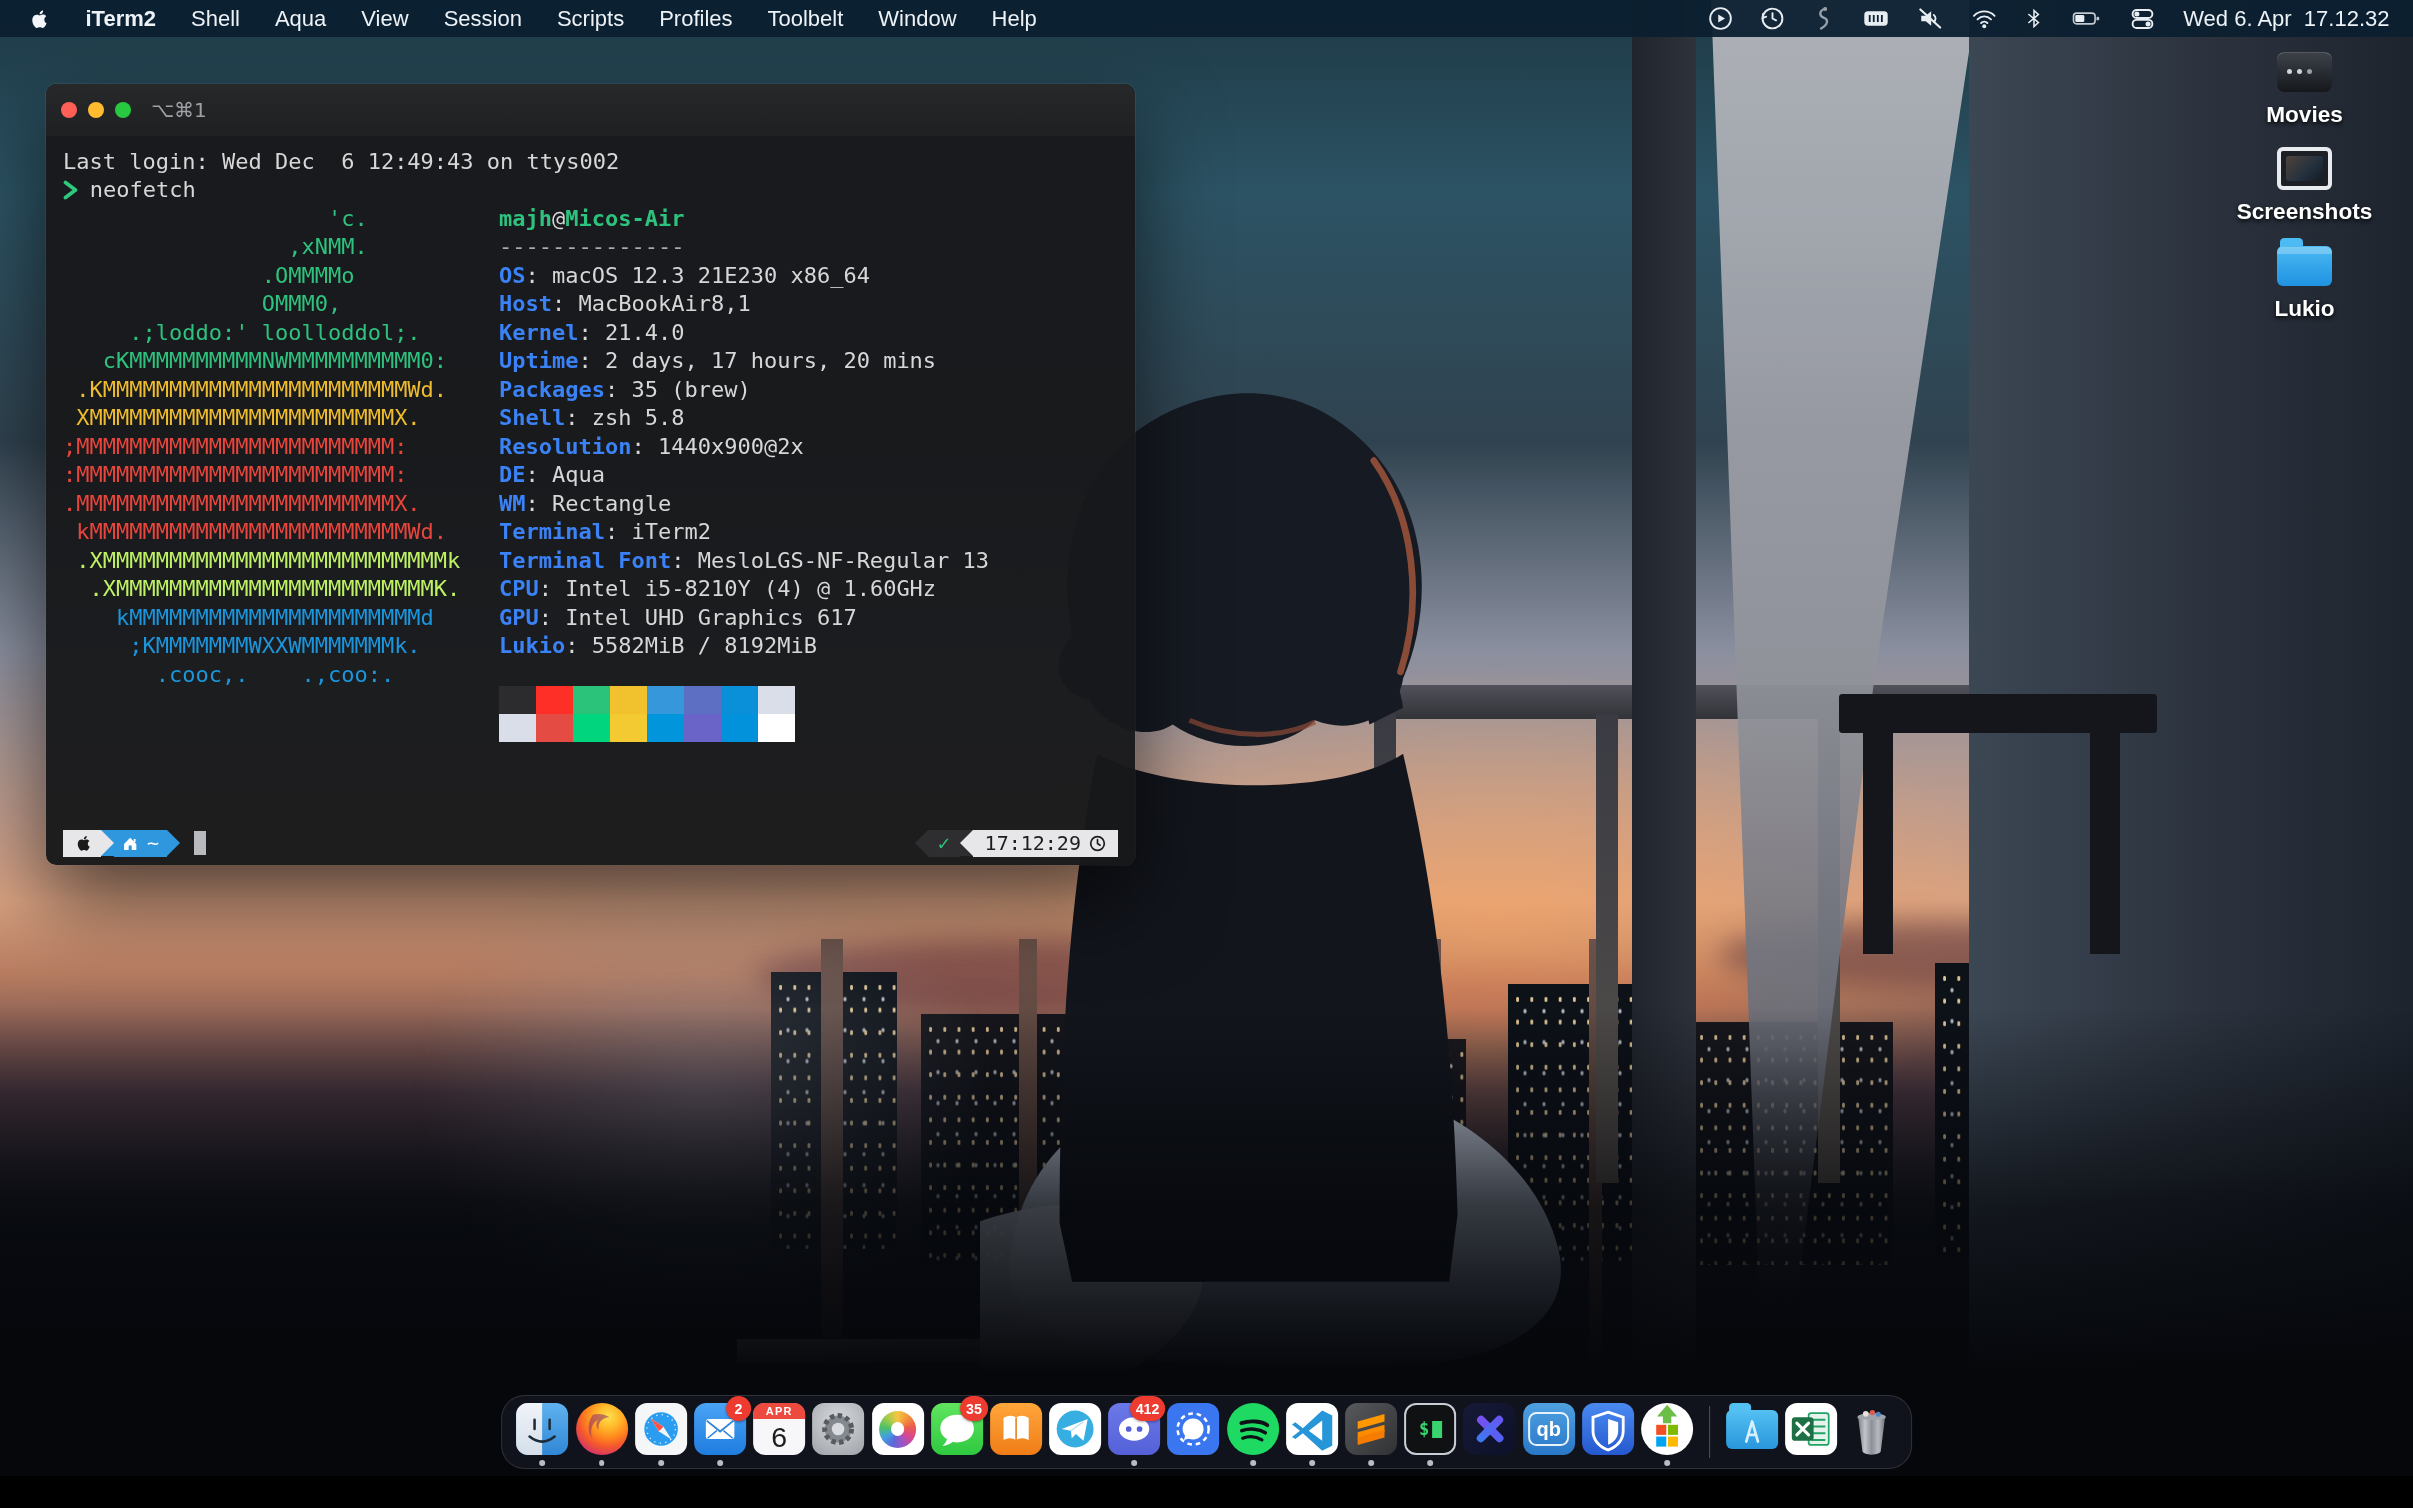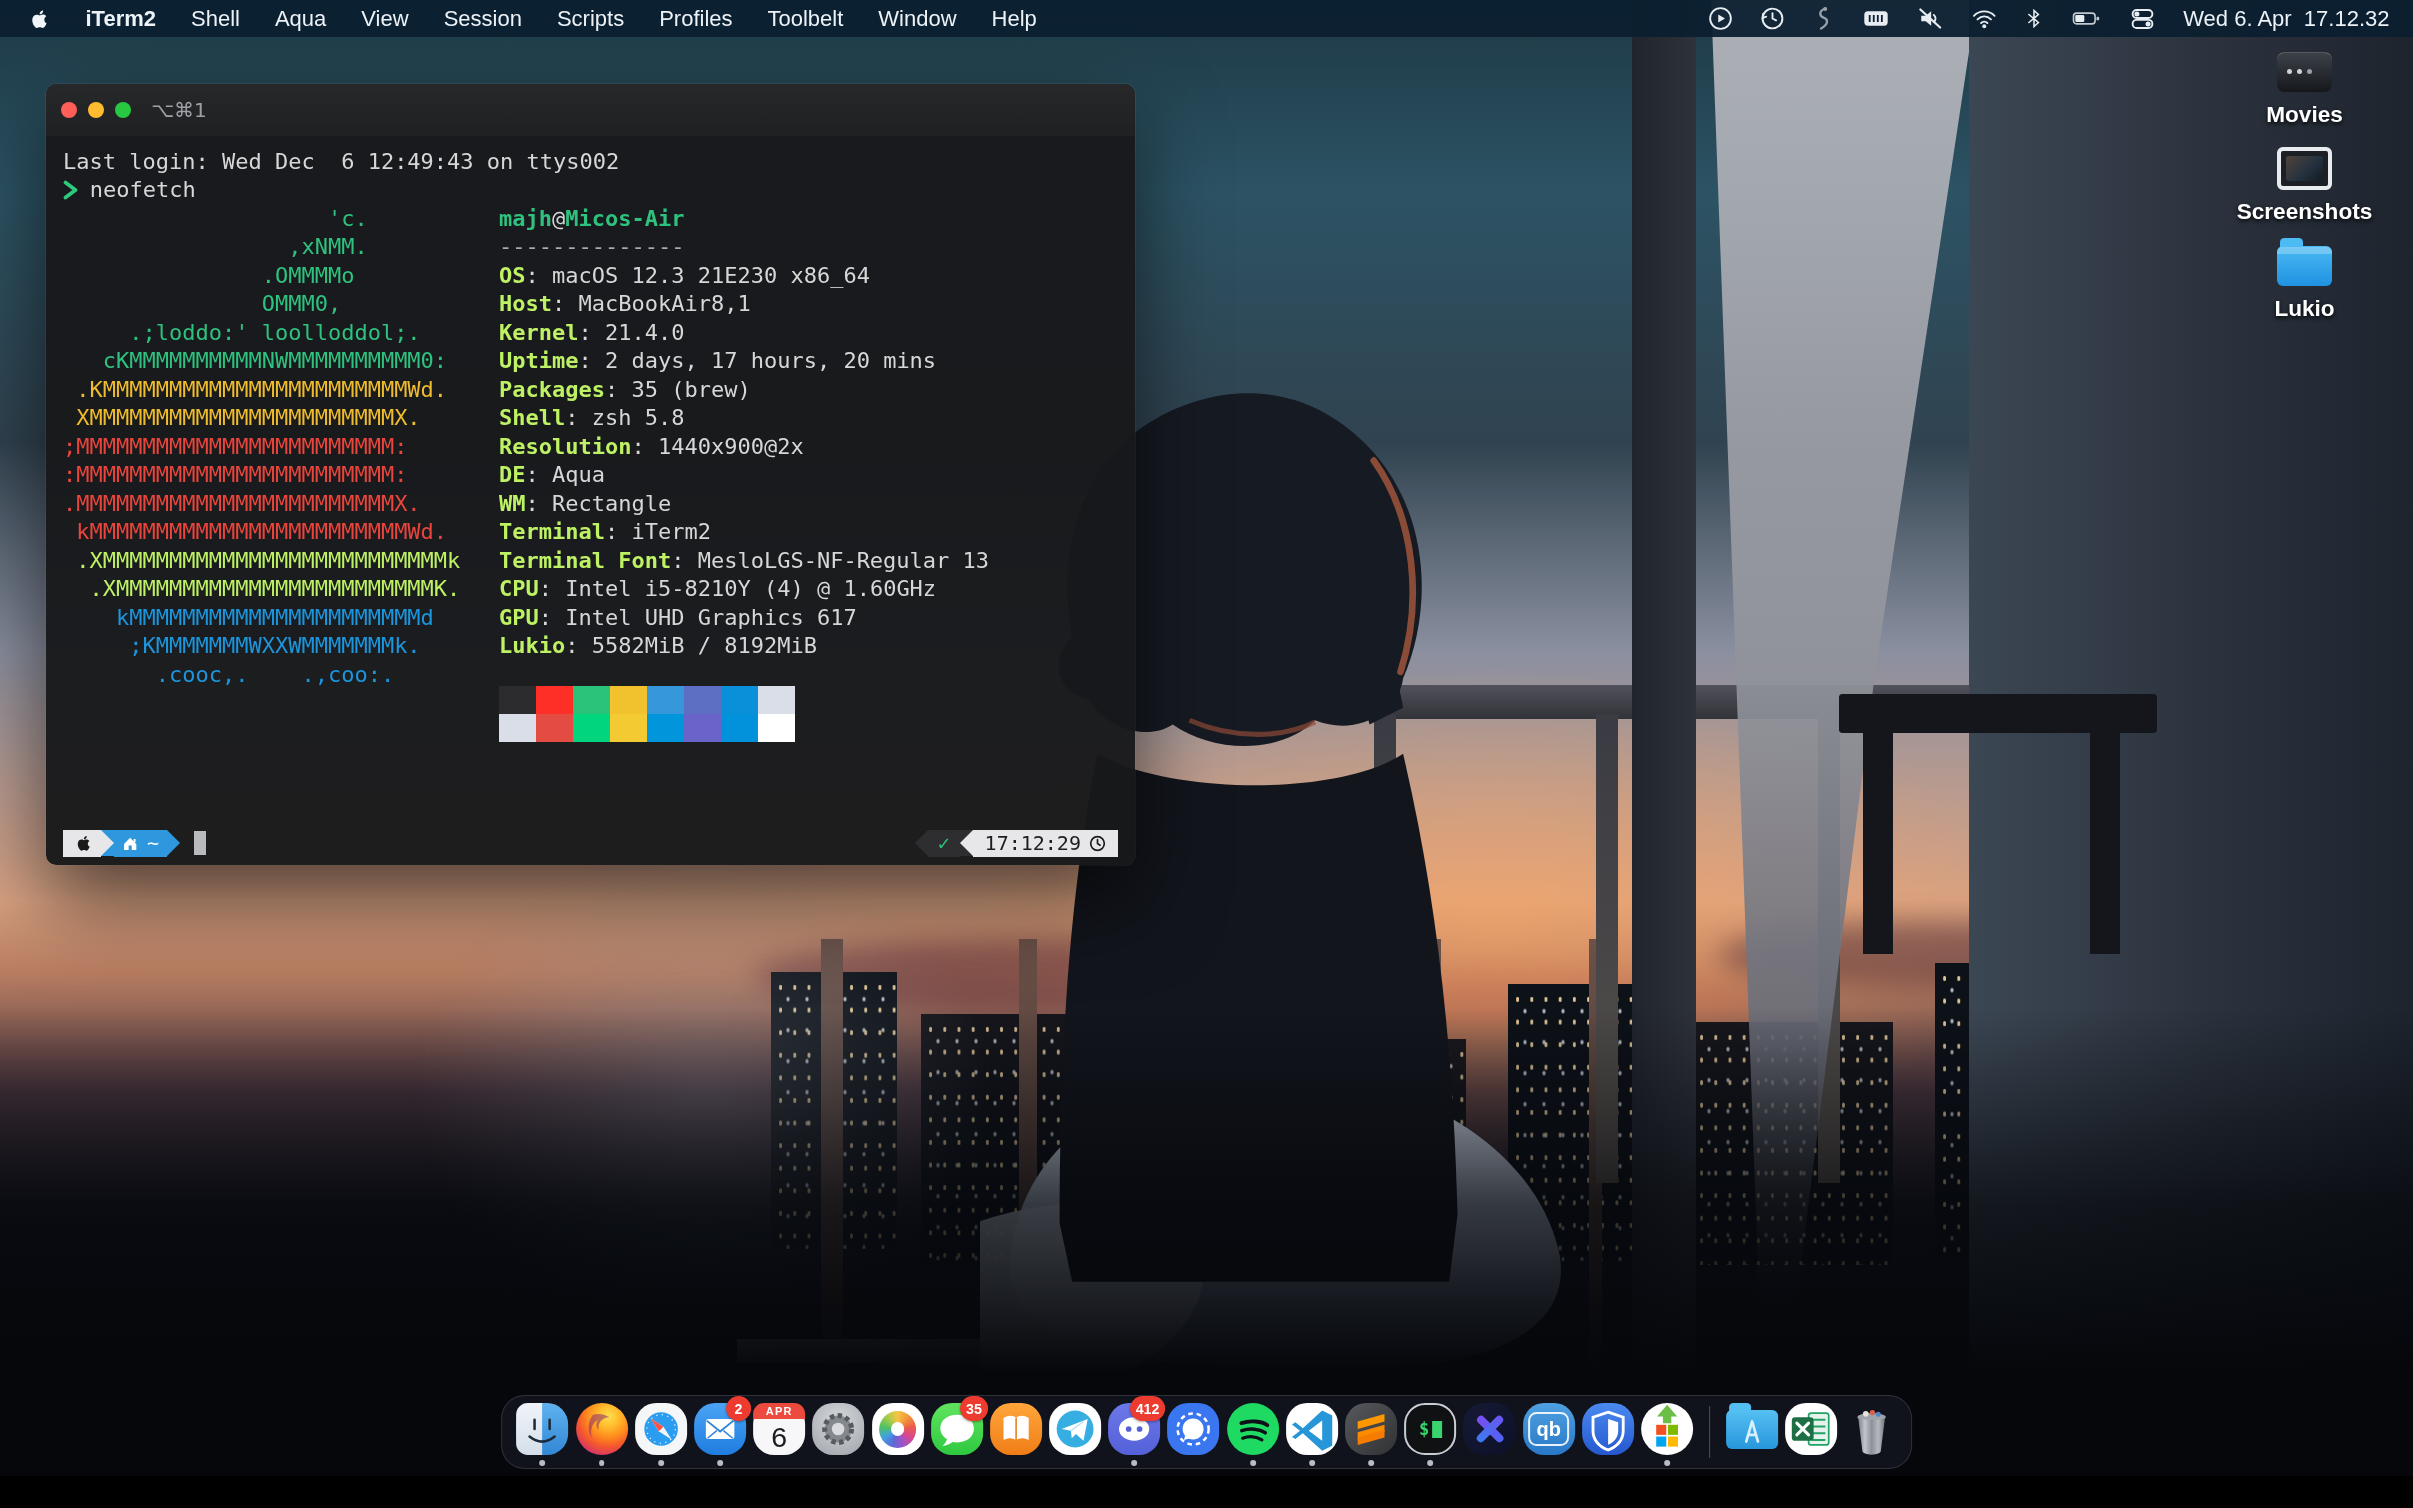--- a/index.html
+++ b/index.html
@@ -64,21 +64,21 @@
   .tab-shortcut{margin-left:20px;color:#9da1a6;font-size:20px;font-family:"DejaVu Sans",sans-serif;}
   .win-title{position:absolute;left:0;right:0;text-align:center;color:#d8dbde;font-weight:700;font-size:22px;pointer-events:none;}
   .term-body{position:relative;height:729px;padding:11.7px 0 0 17px;
      font-family:"DejaVu Sans Mono",monospace;font-size:22px;line-height:28.5px;color:#d7d7d7;}
   .tline{white-space:pre;}
   .prompt-line{display:flex;align-items:center;}
   .prompt-line .cmd{margin-left:11.7px;}
   .neo{display:flex;margin-top:0;}
   pre.art{margin:0;width:436px;flex:none;font:inherit;line-height:28.5px;}
   .c-g{color:#2ec27e}.c-y{color:#eebc2e}.c-r{color:#e8453c}.c-p{color:#bef264}.c-b{color:#1b96dd}
-  .info .k{color:#bef264;font-weight:700;}
+  .info .k{color:#3b82f6;font-weight:700;}
   .info .t-user,.info .t-host{color:#2ec27e;font-weight:700;}
   .info .div{color:#a9adb3;}
   .palette{margin-top:25px;}
   .prow{display:flex;}
   .swatch{width:37px;height:28px;}
   
   .p10k{position:absolute;left:17px;right:17px;bottom:8.4px;height:27px;display:flex;align-items:center;
      font-family:"DejaVu Sans Mono",monospace;font-size:20px;}
   .seg{display:flex;align-items:center;height:27px;}
   .seg-apple{background:#e7e7ea;padding:0 8.4px 0 11.7px;}
@@ -110,21 +110,21 @@
   .ic-folder::before{content:"";position:absolute;left:2.5px;top:-7.5px;width:23.5px;height:10px;
      border-radius:4.2px 4.2px 0 0;background:#4cbaf3;}
   .ic-folder::after{content:"";position:absolute;left:0;top:1.7px;right:0;height:6.7px;border-radius:5px 5px 0 0;
      background:rgba(255,255,255,.25);}
 
   
   #dock{position:absolute;left:50%;transform:translateX(-50%);bottom:6.7px;height:72px;z-index:60;
      display:flex;align-items:center;gap:4.2px;padding:0 13.4px;
      background:rgba(26,27,38,.62);border:0.8px solid rgba(255,255,255,.13);border-radius:23.5px;}
   .dock-item{position:relative;width:55px;height:72px;display:flex;justify-content:center;}
-  .di{position:absolute;top:6.7px;width:52px;height:52px;border-radius:21px;overflow:visible;}
+  .di{position:absolute;top:6.7px;width:52px;height:52px;border-radius:12px;overflow:visible;}
   .run-dot{position:absolute;bottom:2.5px;left:50%;transform:translateX(-50%);
      width:5.9px;height:5.9px;border-radius:50%;background:#babbc3;}
   .badge{position:absolute;top:0px;right:-3.4px;min-width:25px;height:25px;border-radius:12.6px;
      background:#ee3b30;color:#fff;font-size:14.2px;font-weight:700;display:flex;align-items:center;
      justify-content:center;padding:0 5.9px;box-sizing:border-box;z-index:2;box-shadow:0 0.8px 2.5px rgba(0,0,0,.4);}
   .dock-divider{width:1.7px;height:52px;background:rgba(255,255,255,.26);margin:0 10px;align-self:center;}
   .di svg{position:absolute;left:0;top:0;}
   .di-finder{background:linear-gradient(180deg,#5fb2ee,#3287d6);}
   .di-finder::before{content:"";position:absolute;left:0;top:0;width:26px;height:52px;
      border-radius:11.7px 0 0 11.7px;background:linear-gradient(180deg,#f0f4f9,#d5dee9);}

